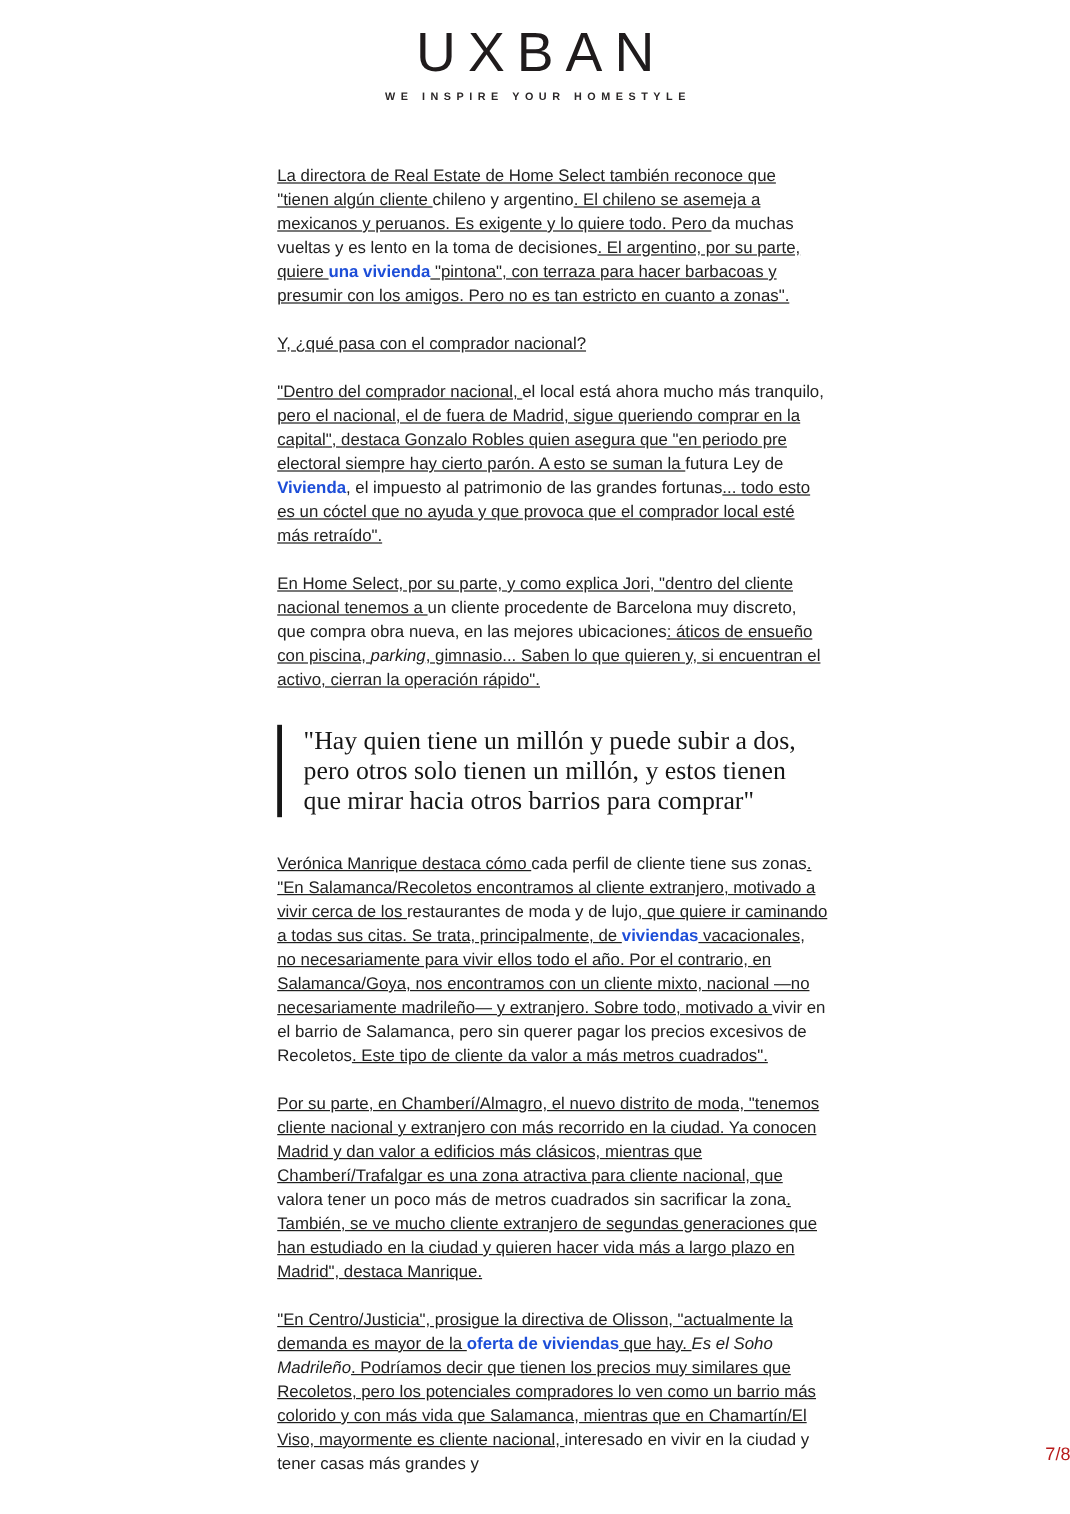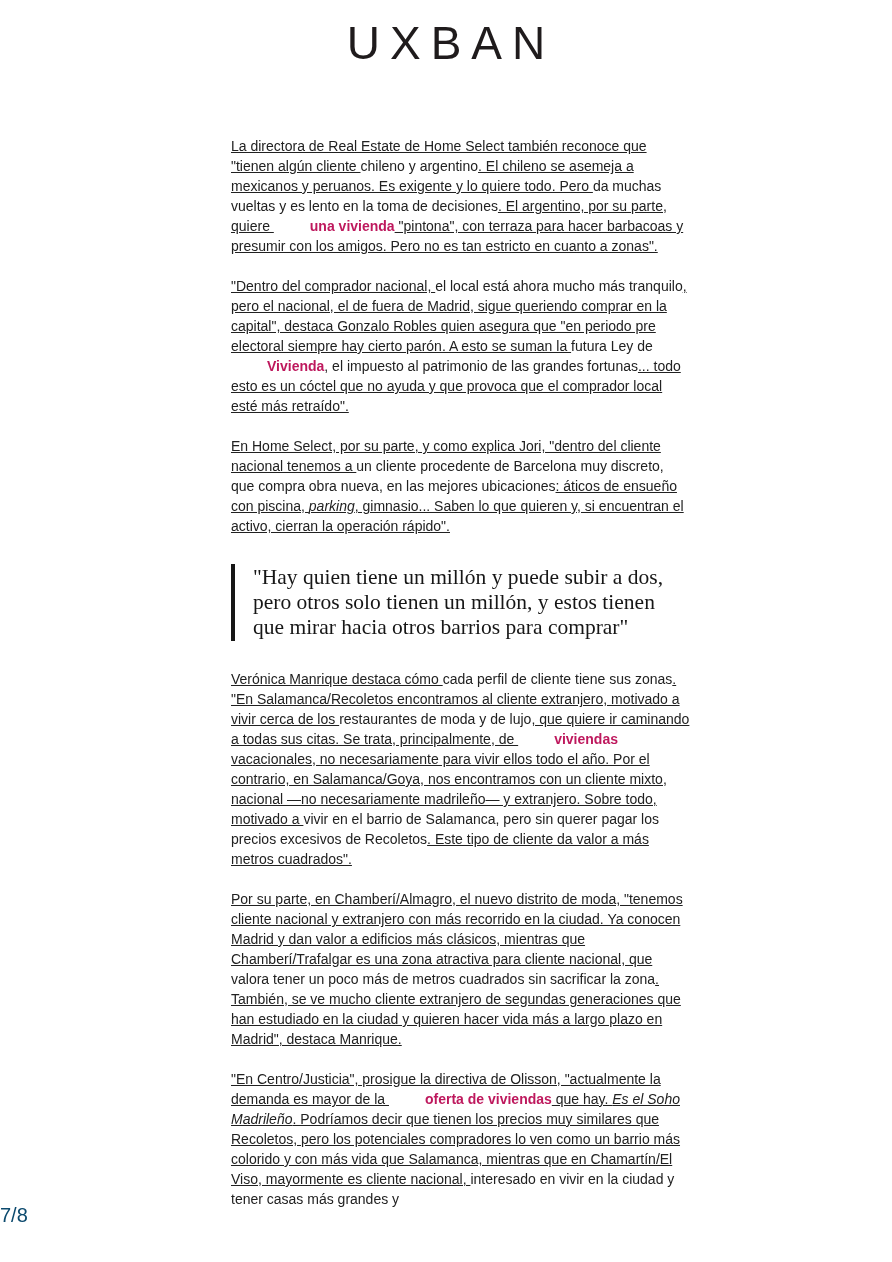--- a/index.html
+++ b/index.html
@@ -28,52 +28,54 @@
   }
 
   
   .article {
     position: absolute; left: 231px; top: 136px; width: 459px;
     font-size: 14px; line-height: 20px; color: #212121;
   }
   .para { margin: 0 0 20px 0; }
   .run-normal { font-weight: 400; text-decoration: underline; }
   .run-bold { font-weight: 400; }
-  .run-italic { font-style: italic; text-decoration: underline; }
+  .run-italic { font-style: italic; }
   a.run-link {
-    color: #be185d; font-weight: 700;
-    text-decoration: none; cursor: pointer; margin-left: 36px;
+    color: #1d4ed8; font-weight: 700;
+    text-decoration: none; cursor: pointer;
   }
 
   
   .pull-quote {
     margin: 28px 0 28px 0; padding: 1px 0 1px 18px;
     border-left: 4px solid #161616;
     font-family: "Liberation Serif", serif;
     font-size: 21.5px; line-height: 25px;
     color: #161616;
   }
 
   
   .footer {
     position: absolute; top: 1204px; left: 0; width: 892px;
-    text-align: left; font-size: 20px; color: #0c4a6e;
+    text-align: right; font-size: 15px; color: #b91c1c;
   }
 </style>
 </head>
 <body>
 
 <div class="page">
 
   <header class="logo-wrap">
     <div class="brand">UXBAN</div>
+    <div class="tagline">WE INSPIRE YOUR HOMESTYLE</div>
   </header>
 
   <main class="article">
     <p class="para"><span class="run-normal">La directora de Real Estate de Home Select también reconoce que "tienen algún cliente </span><span class="run-bold">chileno y argentino</span><span class="run-normal">. El chileno se asemeja a mexicanos y peruanos. Es exigente y lo quiere todo. Pero </span><span class="run-bold">da muchas vueltas y es lento en la toma de decisiones</span><span class="run-normal">. El argentino, por su parte, quiere </span><a class="run-link">una vivienda</a><span class="run-normal"> "pintona", con terraza para hacer barbacoas y presumir con los amigos. Pero no es tan estricto en cuanto a zonas".</span></p>
+    <p class="para"><span class="run-normal">Y, ¿qué pasa con el comprador nacional?</span></p>
     <p class="para"><span class="run-normal">"Dentro del comprador nacional, </span><span class="run-bold">el local está ahora mucho más tranquilo</span><span class="run-normal">, pero el nacional, el de fuera de Madrid, sigue queriendo comprar en la capital", destaca Gonzalo Robles quien asegura que "en periodo pre electoral siempre hay cierto parón. A esto se suman la </span><span class="run-bold">futura Ley de </span><a class="run-link">Vivienda</a><span class="run-bold">, el impuesto al patrimonio de las grandes fortunas</span><span class="run-normal">... todo esto es un cóctel que no ayuda y que provoca que el comprador local esté más retraído".</span></p>
     <p class="para"><span class="run-normal">En Home Select, por su parte, y como explica Jori, "dentro del cliente nacional tenemos a </span><span class="run-bold">un cliente procedente de Barcelona muy discreto, que compra obra nueva, en las mejores ubicaciones</span><span class="run-normal">: áticos de ensueño con piscina, </span><span class="run-italic">parking</span><span class="run-normal">, gimnasio... Saben lo que quieren y, si encuentran el activo, cierran la operación rápido".</span></p>
 
     <blockquote class="pull-quote">"Hay quien tiene un millón y puede subir a dos, pero otros solo tienen un millón, y estos tienen que mirar hacia otros barrios para comprar"</blockquote>
 
     <p class="para"><span class="run-normal">Verónica Manrique destaca cómo </span><span class="run-bold">cada perfil de cliente tiene sus zonas</span><span class="run-normal">. "En Salamanca/Recoletos encontramos al cliente extranjero, motivado a vivir cerca de los </span><span class="run-bold">restaurantes de moda y de lujo</span><span class="run-normal">, que quiere ir caminando a todas sus citas. Se trata, principalmente, de </span><a class="run-link">viviendas</a><span class="run-normal"> vacacionales, no necesariamente para vivir ellos todo el año. Por el contrario, en Salamanca/Goya, nos encontramos con un cliente mixto, nacional —no necesariamente madrileño— y extranjero. Sobre todo, motivado a </span><span class="run-bold">vivir en el barrio de Salamanca, pero sin querer pagar los precios excesivos de Recoletos</span><span class="run-normal">. Este tipo de cliente da valor a más metros cuadrados".</span></p>
     <p class="para"><span class="run-normal">Por su parte, en Chamberí/Almagro, el nuevo distrito de moda, "tenemos cliente nacional y extranjero con más recorrido en la ciudad. Ya conocen Madrid y dan valor a edificios más clásicos, mientras que Chamberí/Trafalgar es una zona atractiva para cliente nacional, que </span><span class="run-bold">valora tener un poco más de metros cuadrados sin sacrificar la zona</span><span class="run-normal">. También, se ve mucho cliente extranjero de segundas generaciones que han estudiado en la ciudad y quieren hacer vida más a largo plazo en Madrid", destaca Manrique.</span></p>
     <p class="para"><span class="run-normal">"En Centro/Justicia", prosigue la directiva de Olisson, "actualmente la demanda es mayor de la </span><a class="run-link">oferta de viviendas</a><span class="run-normal"> que hay. </span><span class="run-italic">Es el Soho Madrileño</span><span class="run-normal">. Podríamos decir que tienen los precios muy similares que Recoletos, pero los potenciales compradores lo ven como un barrio más colorido y con más vida que Salamanca, mientras que en Chamartín/El Viso, mayormente es cliente nacional, </span><span class="run-bold">interesado en vivir en la ciudad y tener casas más grandes y</span></p>
   </main>
 

